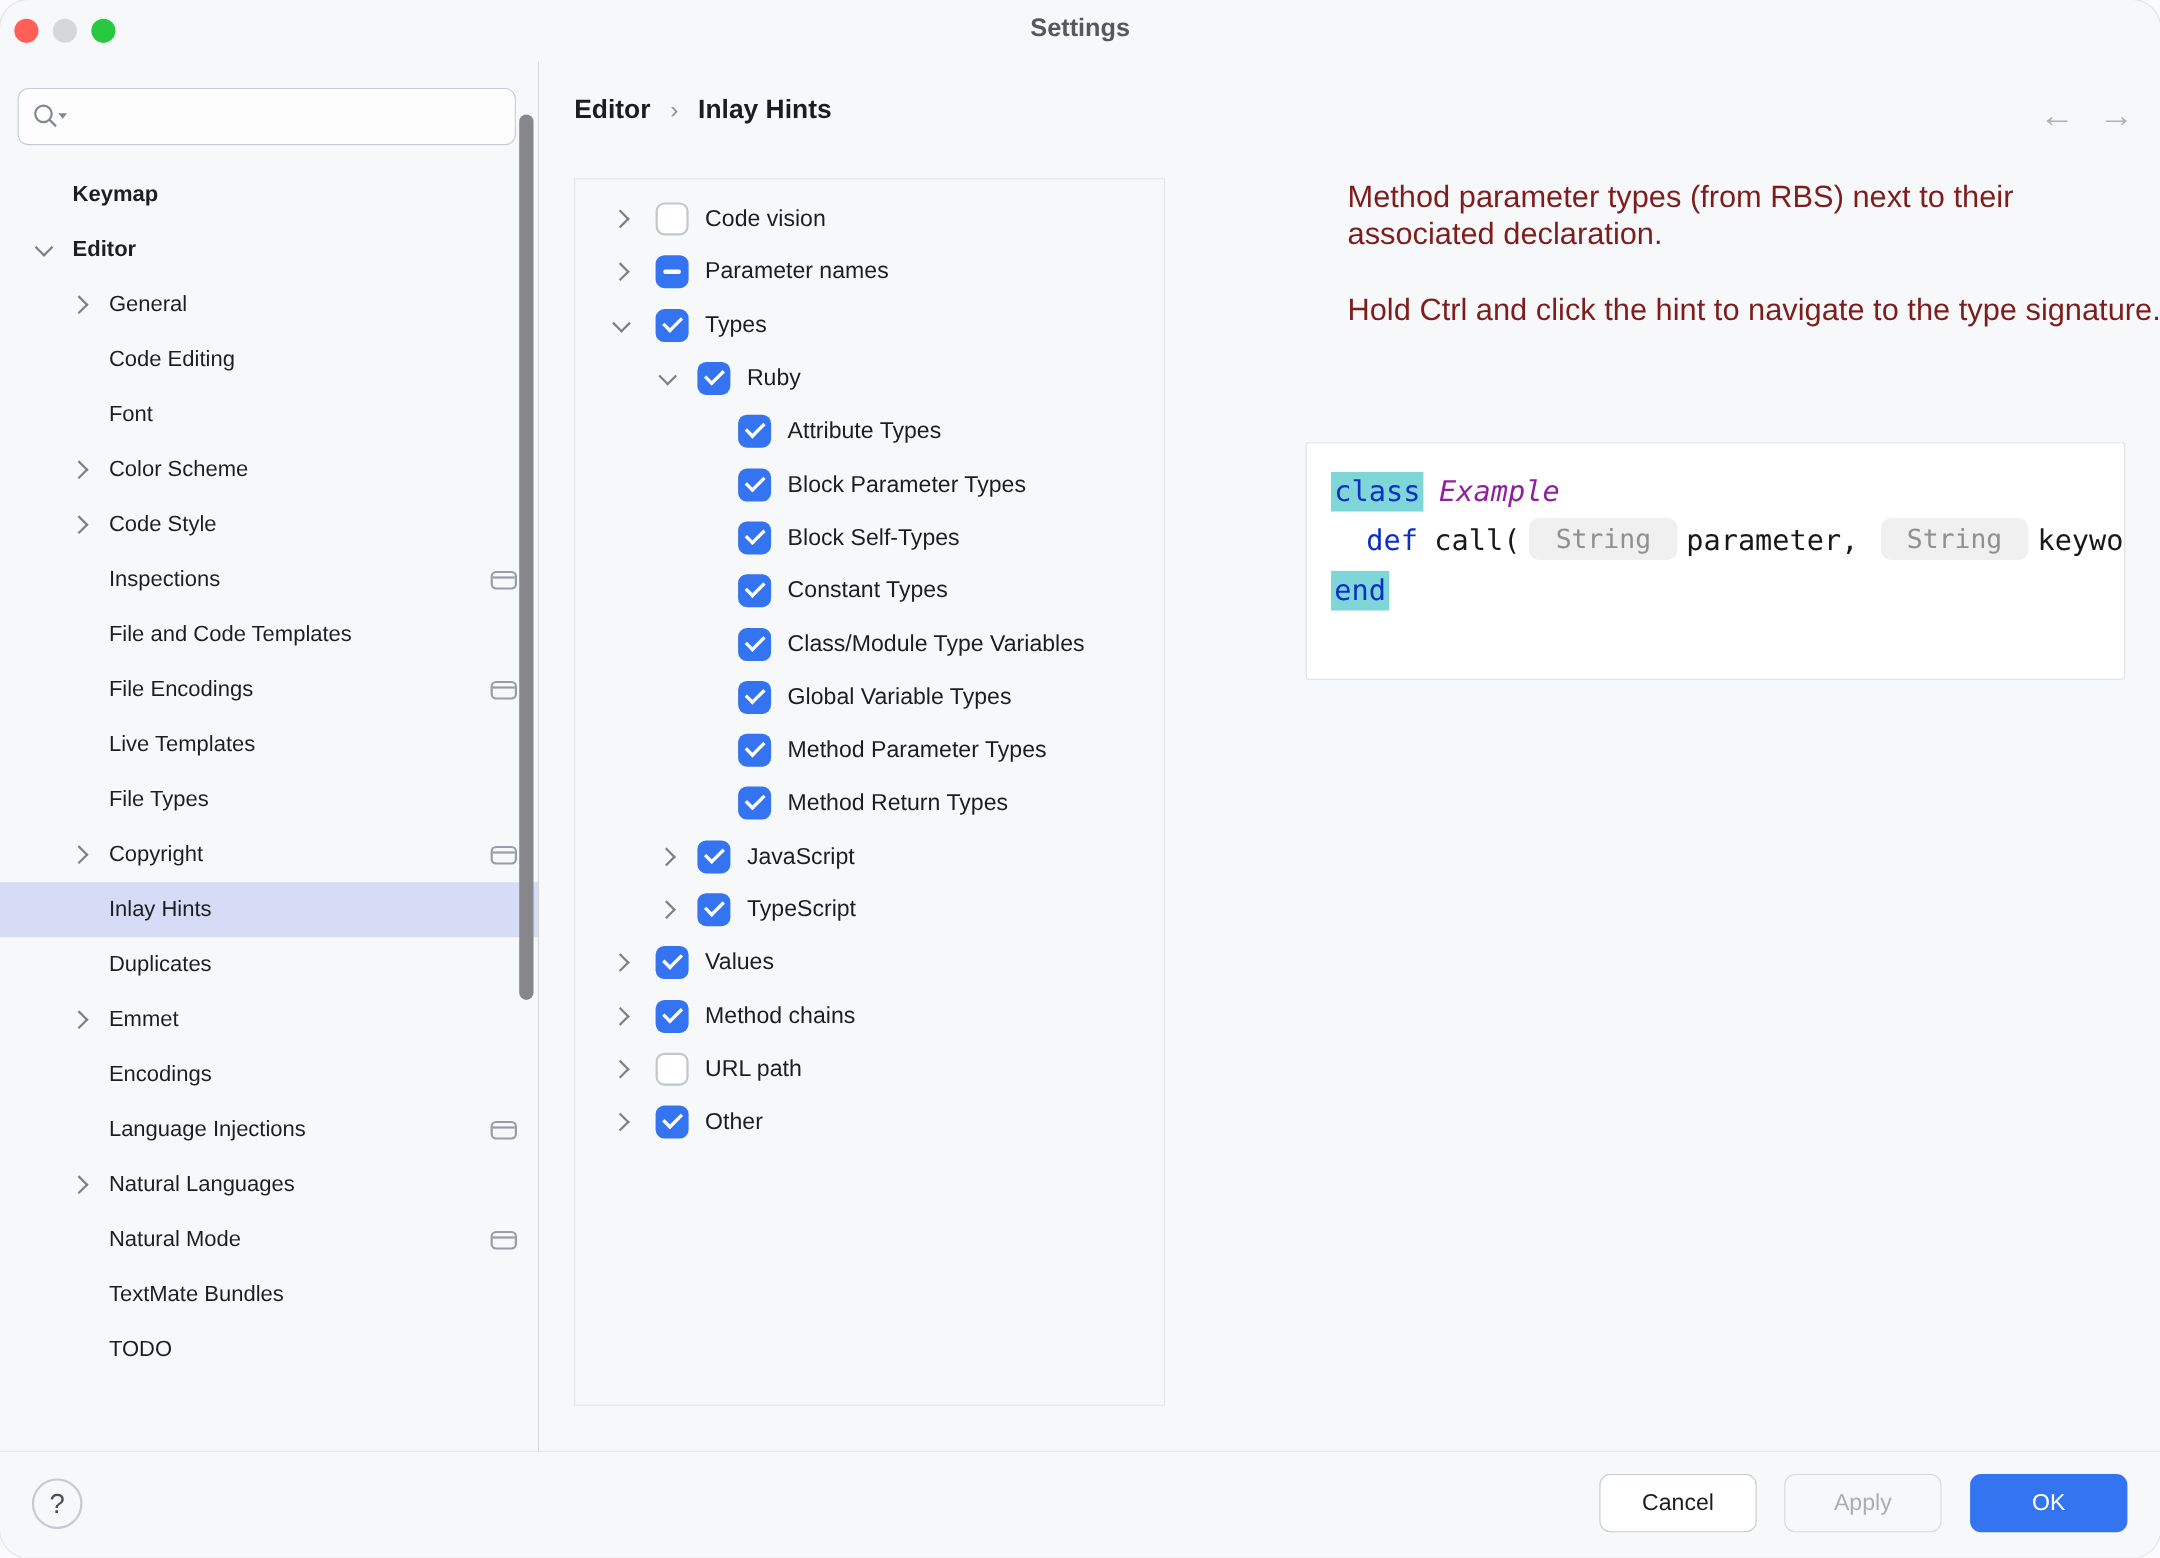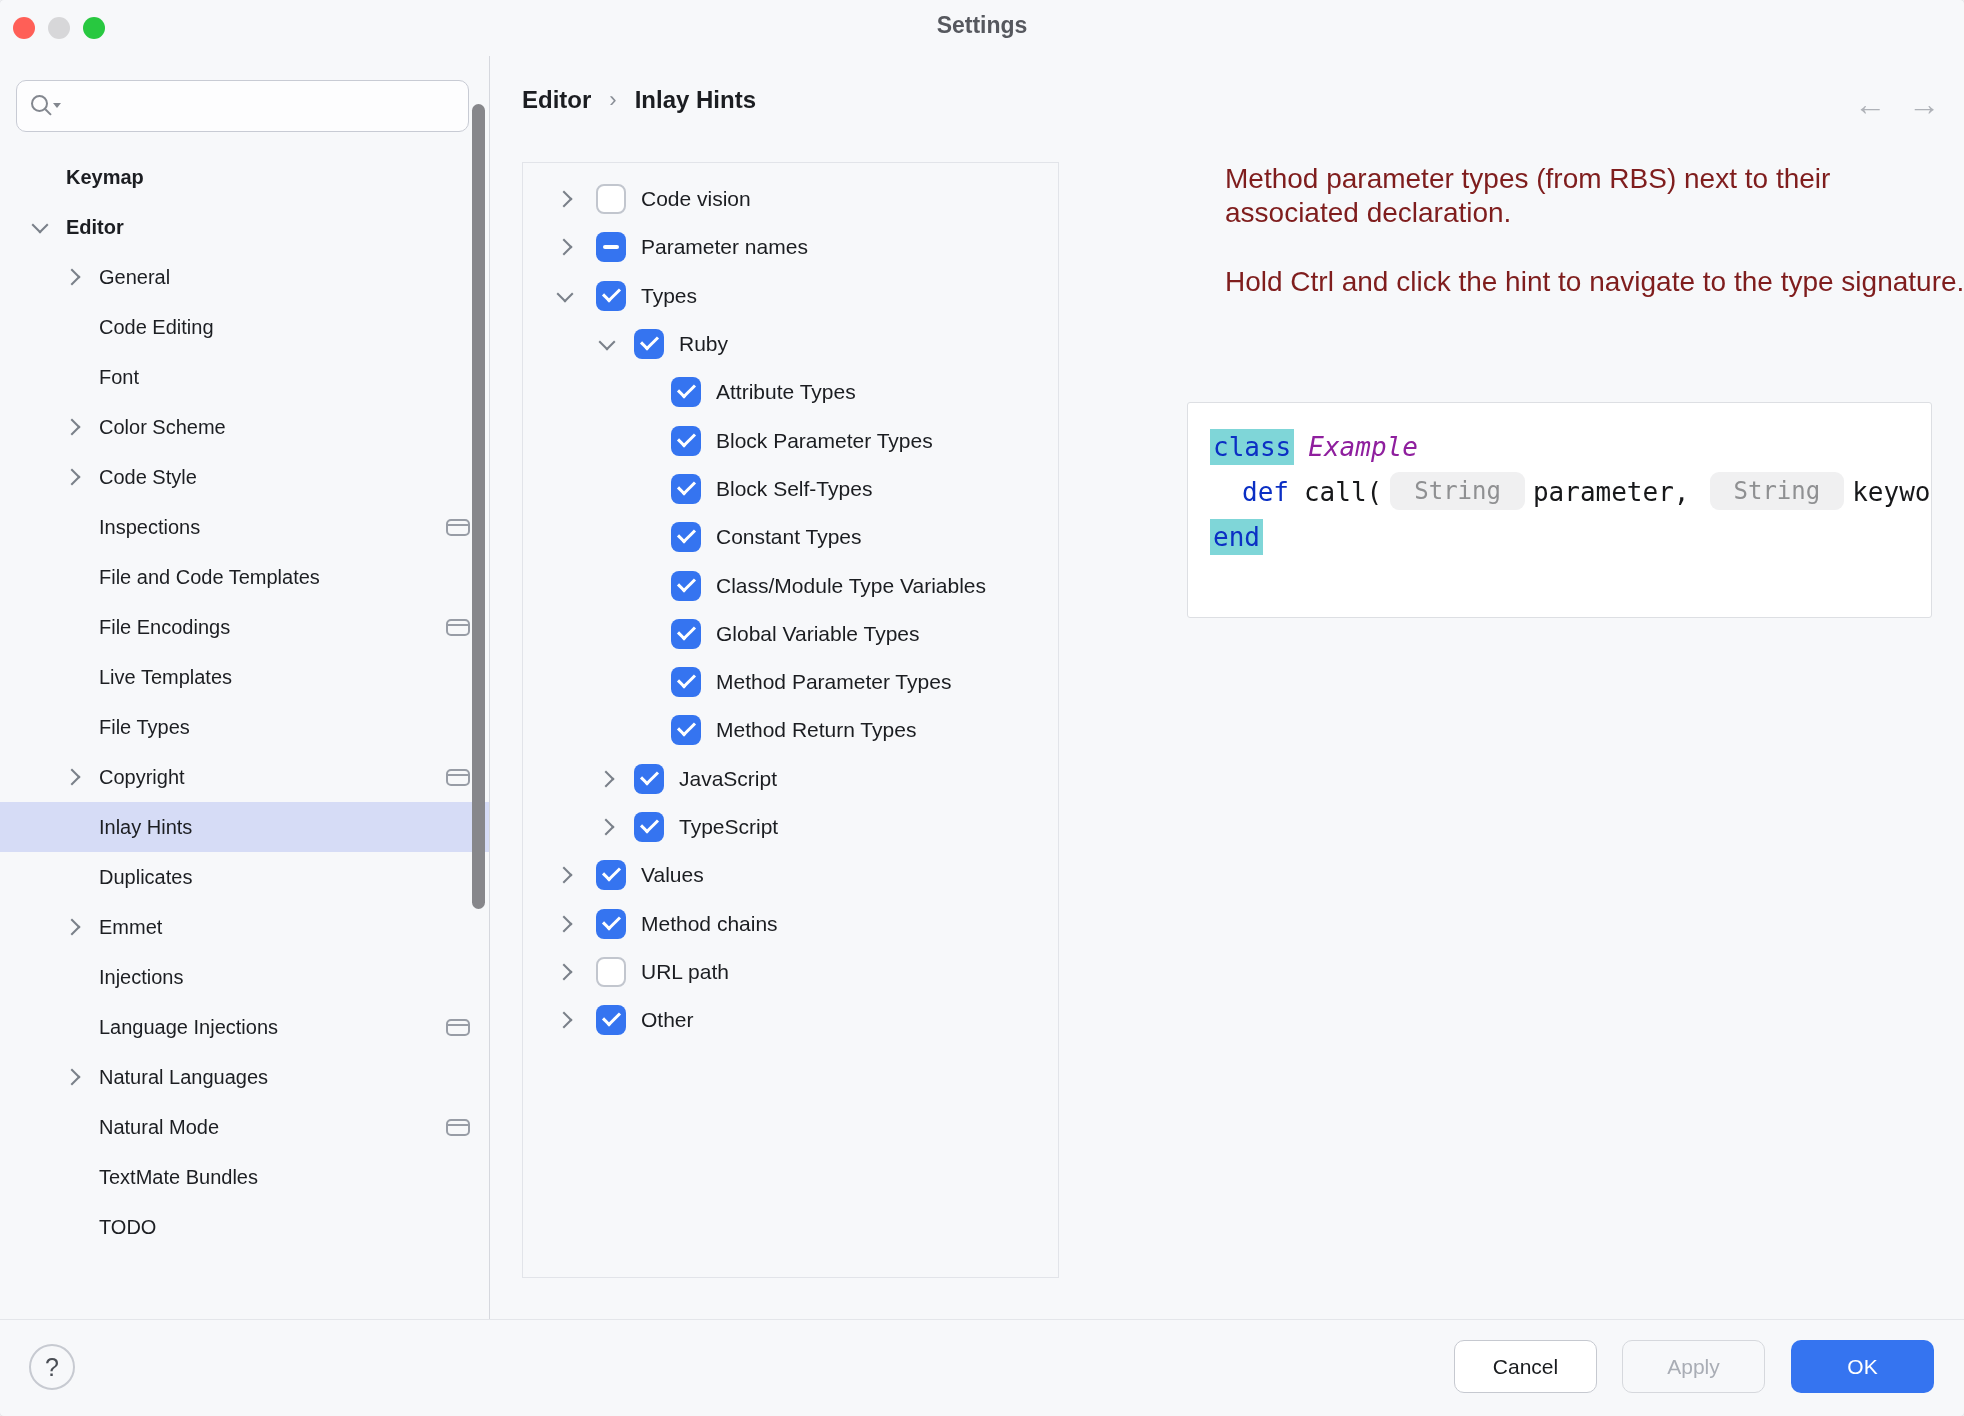--- a/index.html
+++ b/index.html
@@ -1,16 +1,16 @@
 <!DOCTYPE html>
 <html><head>
 <meta charset="utf-8">
 <style>
   html,body{margin:0;padding:0;background:#fbfbfc;font-family:"Liberation Sans","DejaVu Sans",sans-serif;}
-  #window{position:relative;width:1964px;height:1416px;background:#F7F8FA;border-radius:4px;overflow:hidden;box-shadow:0 0 0 1px #e2e3e6;}
+  #window{position:relative;width:1964px;height:1416px;background:#F7F8FA;border-radius:26px;overflow:hidden;box-shadow:0 0 0 1px #e2e3e6;}
 
   
   #titlebar{position:absolute;left:0;top:0;width:100%;height:56px;}
   .tl{position:absolute;top:17px;width:22px;height:22px;border-radius:50%;}
   #tl-close{left:13px;background:#FF5F57;}
   #tl-min{left:48px;background:#D7D7D9;}
   #tl-zoom{left:83px;background:#28C840;}
   #win-title{position:absolute;left:0;right:0;top:12px;text-align:center;font-size:23px;font-weight:700;color:#56585E;}
 
   
@@ -178,21 +178,21 @@
           <span class="slabel">Duplicates</span>
         </div>
         <div class="srow lvl1">
           <span class="chevslot">
             <i class="chev right"></i>
           </span>
           <span class="slabel">Emmet</span>
         </div>
         <div class="srow lvl1">
           <span class="chevslot"></span>
-          <span class="slabel">Injections</span>
+          <span class="slabel">Encodings</span>
         </div>
         <div class="srow lvl1">
           <span class="chevslot"></span>
           <span class="slabel">Language Injections</span>
           <span class="wicon"></span>
         </div>
         <div class="srow lvl1">
           <span class="chevslot">
             <i class="chev right"></i>
           </span>

